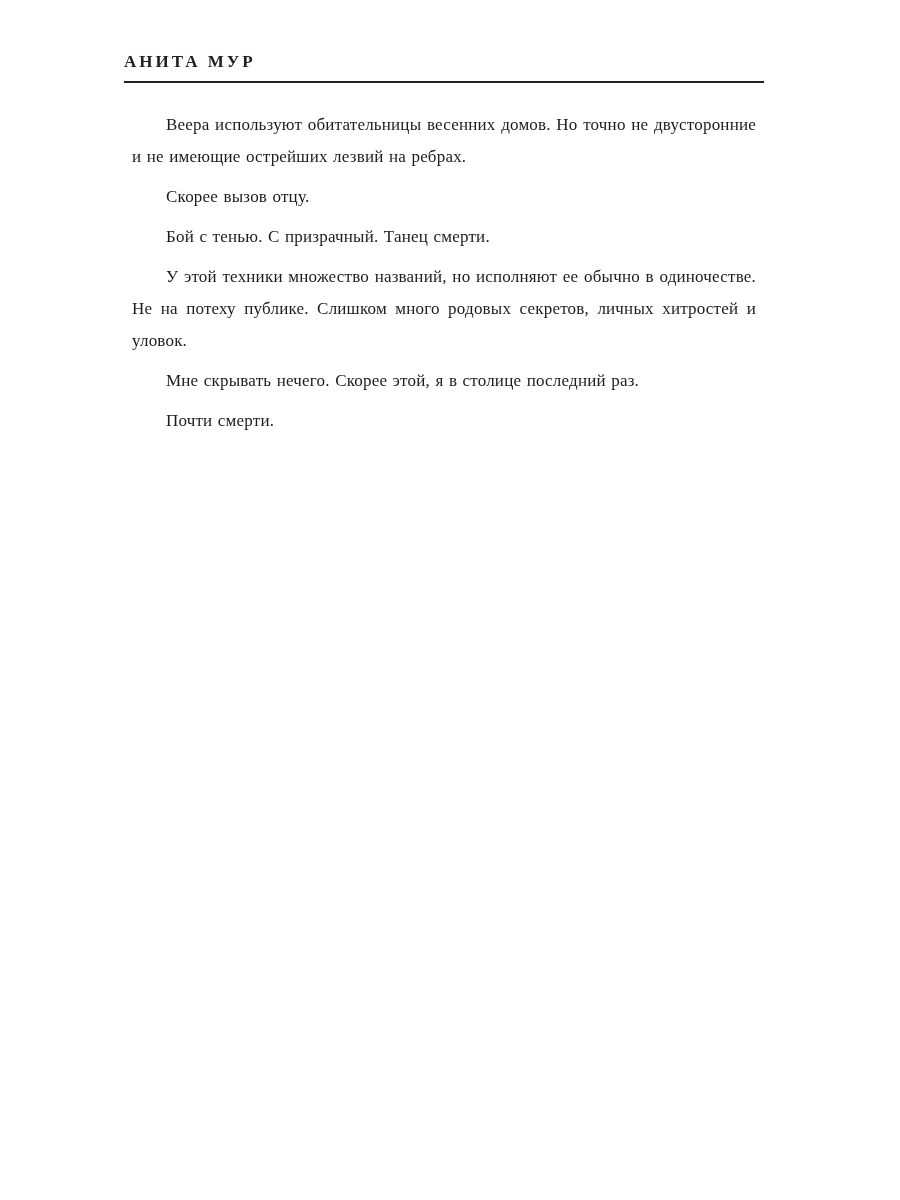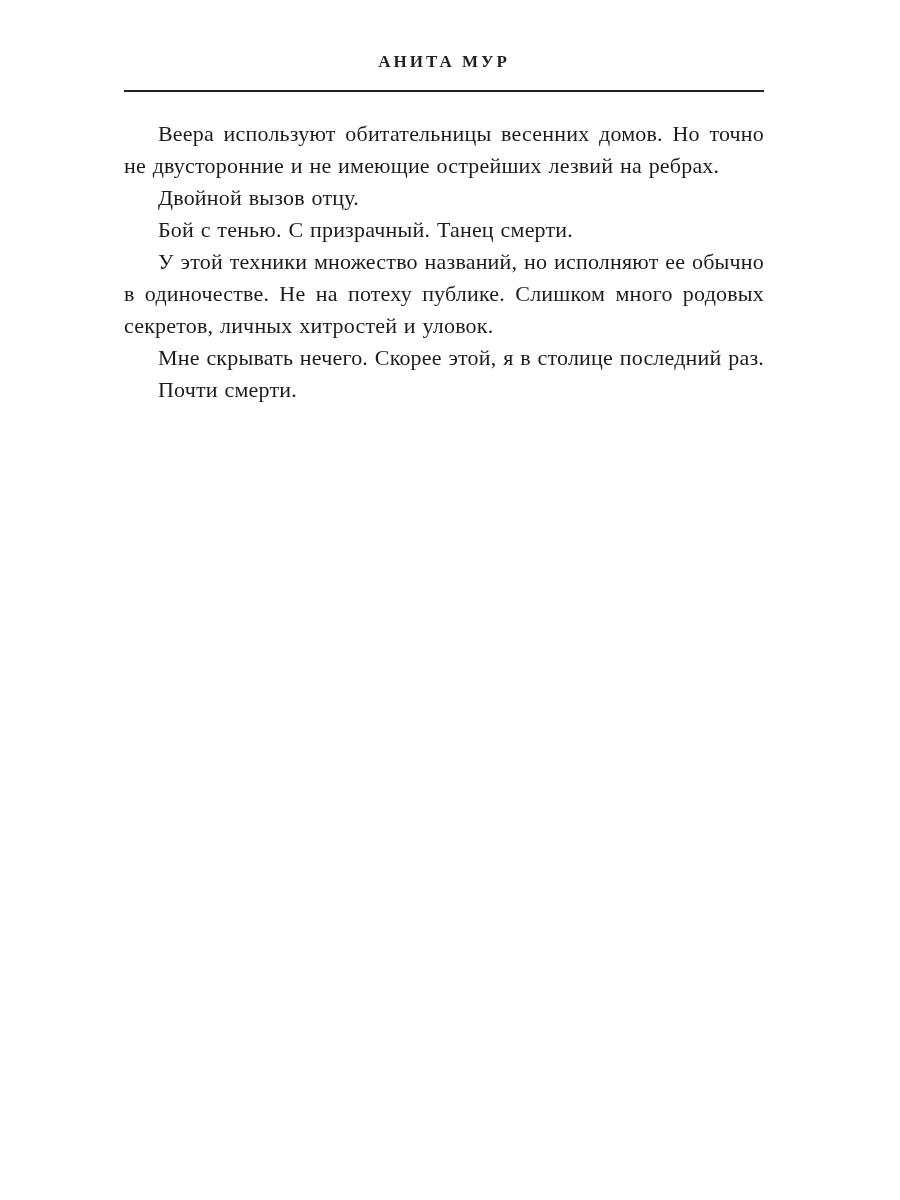--- a/index.html
+++ b/index.html
@@ -17,53 +17,52 @@
     font-family: "Liberation Serif", "DejaVu Serif", serif;
     color: #1c1c1c;
   }
   .content-column {
     position: absolute;
     left: 124px;
     top: 52px;
     width: 640px;
   }
   .running-head {
-    text-align: center;
     font-size: 17px;
     font-weight: bold;
     letter-spacing: 3px;
     color: #241f1f;
     font-family: "Liberation Serif", "DejaVu Serif", serif;
-    padding-bottom: 18px;
+    padding-bottom: 9px;
   }
   .head-rule {
     border: none;
     border-top: 2px solid #241f1f;
     margin: 0 0 26px 0;
     height: 0;
   }
   .body-text p {
-    margin: 0;
+    margin: 8px;
     text-align: justify;
     text-indent: 34px;
-    font-size: 22px;
+    font-size: 17px;
     line-height: 32px;
     letter-spacing: 0.2px;
     word-spacing: 1px;
   }
 </style>
 </head>
 <body>
 
 <div class="page">
   <div class="content-column">
     <div class="running-head">АНИТА МУР</div>
     <hr class="head-rule">
     <div class="body-text">
       <p>Веера используют обитательницы весенних домов. Но точно не двусторонние и не имеющие острейших лезвий на ребрах.</p>
-      <p>Двойной вызов отцу.</p>
+      <p>Скорее вызов отцу.</p>
       <p>Бой с тенью. С призрачный. Танец смерти.</p>
       <p>У этой техники множество названий, но исполняют ее обычно в одиночестве. Не на потеху публике. Слишком много родовых секретов, личных хитростей и уловок.</p>
       <p>Мне скрывать нечего. Скорее этой, я в столице последний раз.</p>
       <p>Почти смерти.</p>
     </div>
   </div>
 </div>
 
 </body></html>

